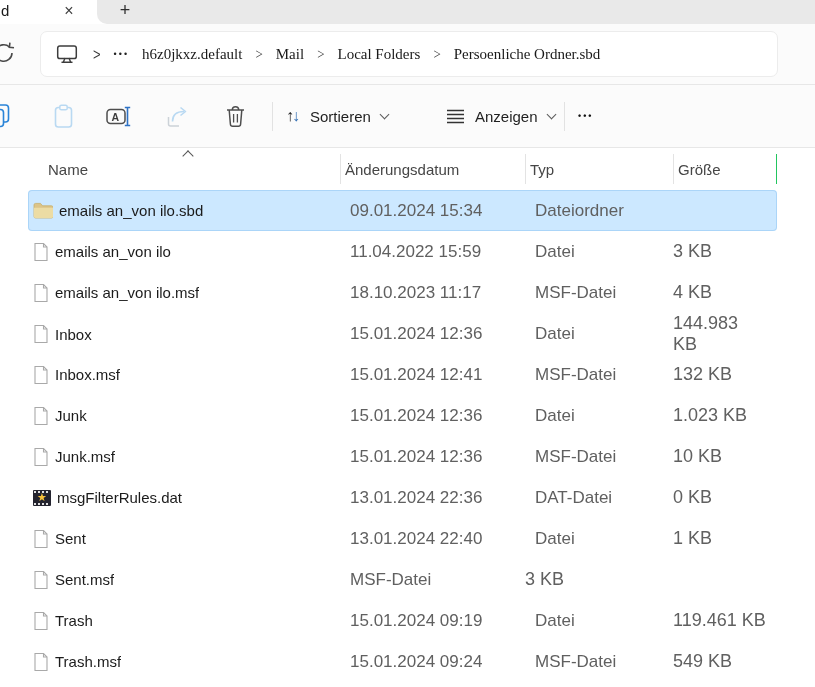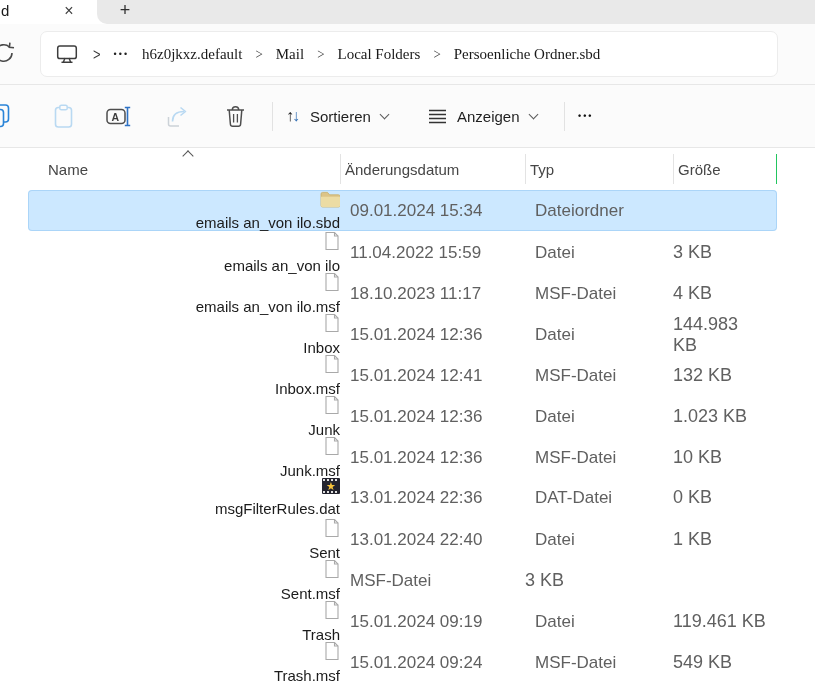--- a/index.html
+++ b/index.html
@@ -36,21 +36,21 @@
   .list-header{position:absolute;top:149px;left:28px;width:749px;height:40px;display:grid;grid-template-columns:312px 185px 148px 104px;}
   .hcell{display:flex;align-items:center;font-size:15px;color:#464646;height:30px;margin-top:5px;box-sizing:border-box;cursor:default;}
   .h-name{padding-left:20px;}
   .hcell.bl{border-left:1px solid #e3e3e3;padding-left:4px;}
   .h-size{border-right:1px solid #22c55e;}
   .sort-asc-indicator{position:absolute;left:156px;top:3px;width:7px;height:7px;border-left:1.3px solid #555;border-top:1.3px solid #555;transform:rotate(45deg);}
   
   .file-list{position:absolute;top:190px;left:28px;width:749px;}
   .frow{height:41px;display:grid;grid-template-columns:312px 185px 148px 104px;align-items:center;border-radius:4px;}
   .frow.selected{background:#cce8ff;box-shadow:inset 0 0 0 1px rgba(130,190,240,.45);}
-  .c-name{display:flex;align-items:flex-end;gap:6px;padding-left:5px;font-size:15px;color:#1b1b1b;min-width:0;flex-direction:column;}
+  .c-name{display:flex;align-items:center;gap:6px;padding-left:5px;font-size:15px;color:#1b1b1b;min-width:0;}
   .fname{white-space:nowrap;overflow:hidden;}
   .c-date,.c-type{font-size:17px;color:#606060;padding-left:10px;}
   .c-size{font-size:18px;color:#606060;text-align:left;padding-right:10px;}
   .ic{flex:0 0 auto;display:inline-flex;}
   .icon-dat{width:18px;height:16px;background:#23232e;position:relative;display:flex;align-items:center;justify-content:center;border-radius:1px;}
   .icon-dat::before,.icon-dat::after{content:"";position:absolute;left:1px;right:1px;height:2px;background-image:repeating-linear-gradient(90deg,#e0e0e0 0 2px,transparent 2px 4px);}
   .icon-dat::before{top:1px;}
   .icon-dat::after{bottom:1px;}
   .icon-dat .star{color:#f6c23c;font-size:11px;line-height:1;}
 </style>
@@ -127,21 +127,21 @@
         <path d="M5.2 6 l1.2 14.2 a2.2 2.2 0 0 0 2.2 2 h5.8 a2.2 2.2 0 0 0 2.2-2 L17.8 6" fill="none" stroke="#4e4e4e" stroke-width="1.5"></path>
         <path d="M9.6 10 v8.4 M13.4 10 v8.4" stroke="#4e4e4e" stroke-width="1.3"></path>
       </svg>
   </span>
   <span class="tb-sep" style="left:272px"></span>
   <span class="tb-abs" style="left:286px">
     <span class="sort-arrows"><span class="up">↑</span><span class="down">↓</span></span>
     <span class="dd-label">Sortieren</span>
     <span class="caret"></span>
   </span>
-  <span class="tb-abs" style="left:428px">
+  <span class="tb-abs" style="left:446px">
     <span style="display:inline-flex;">
       <svg width="19" height="17" viewBox="0 0 19 17">
           <path d="M1 2.5 h17 M1 6.5 h17 M1 10.5 h17 M1 14.5 h17" stroke="#333" stroke-width="1.7"></path>
         </svg>
     </span>
     <span class="dd-label">Anzeigen</span>
     <span class="caret"></span>
   </span>
   <span class="tb-sep" style="left:564px"></span>
   <span class="tb-abs" style="left:578px">

